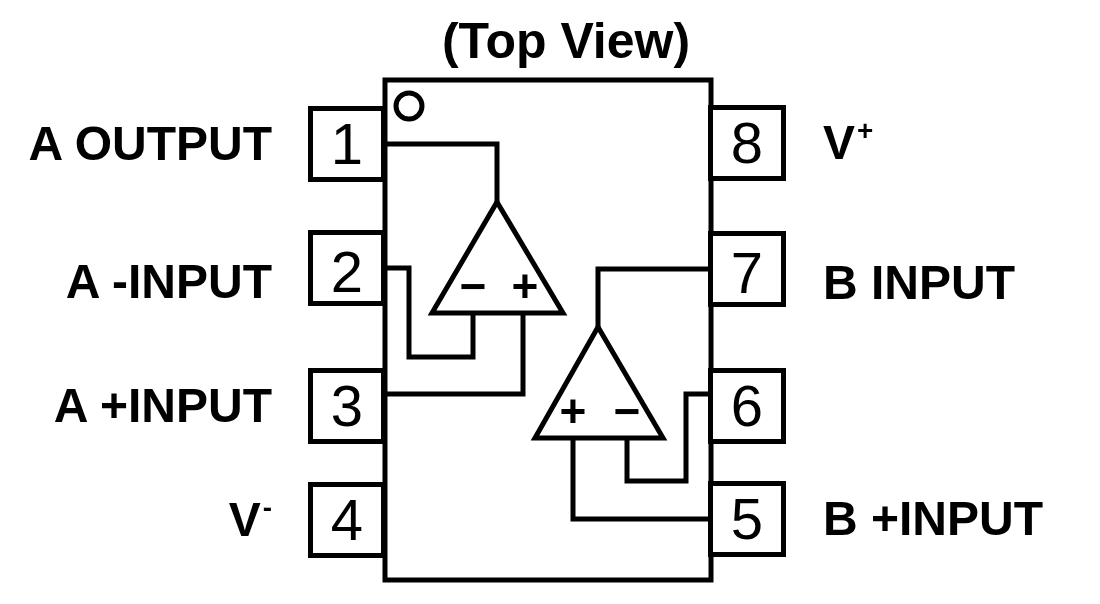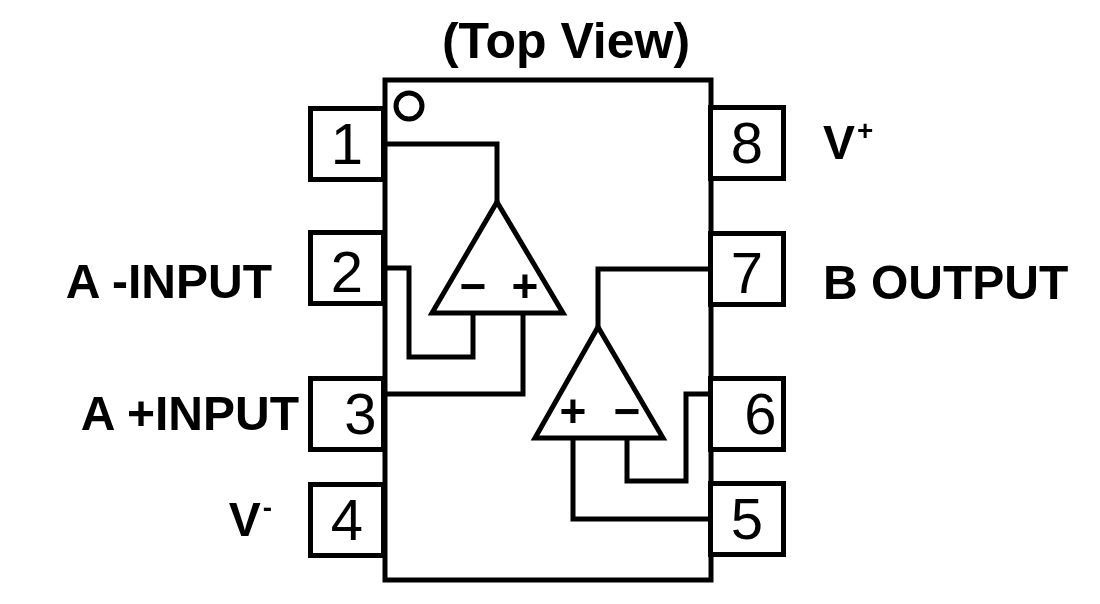--- a/index.html
+++ b/index.html
@@ -49,21 +49,21 @@
   }
 
   .opamp-sign {
     position:absolute;
     transform:translate(-50%,-50%);
     font-size:46px; font-weight:bold; line-height:1;
   }
 
   .row-y1 { top:105px; }
   .row-y2 { top:230px;align-items:flex-end; }
-  .row-y3 { top:376px;padding-left:27px; }
+  .row-y3 { top:368px; }
   .row-y4 { top:481px; }
 </style>
 </head>
 <body>
 
 <div class="stage">
 
   <svg class="diagram-svg" viewBox="0 0 1100 604">
 
     <polyline points="383,144 497,144 497,205" fill="none" stroke="#000" stroke-width="5"></polyline>
@@ -107,32 +107,38 @@
   <div class="pin-box right row-y2" style="top:231px;">
     <span>7</span>
   </div>
   <div class="pin-box right row-y3">
     <span>6</span>
   </div>
   <div class="pin-box right row-y4">
     <span>5</span>
   </div>
 
+  <div class="pin-label left row-y1" style="top:106px;">
+    <span>A OUTPUT</span>
+  </div>
   <div class="pin-label left row-y2">
     <span>A -INPUT</span>
   </div>
   <div class="pin-label left row-y3">
     <span>A +INPUT</span>
   </div>
   <div class="pin-label left row-y4" style="top:482px;">
     <span>V</span>
       <span class="sup">-</span>
   </div>
 
   <div class="pin-label right row-y1">
     <span>V</span>
       <span class="sup">+</span>
   </div>
   <div class="pin-label right row-y2" style="top:231px;">
-    <span>B OUTPUT</span>
+    <span>B INPUT</span>
+  </div>
+  <div class="pin-label right row-y4">
+    <span>B +INPUT</span>
   </div>
 
 </div>
 
 </body></html>

